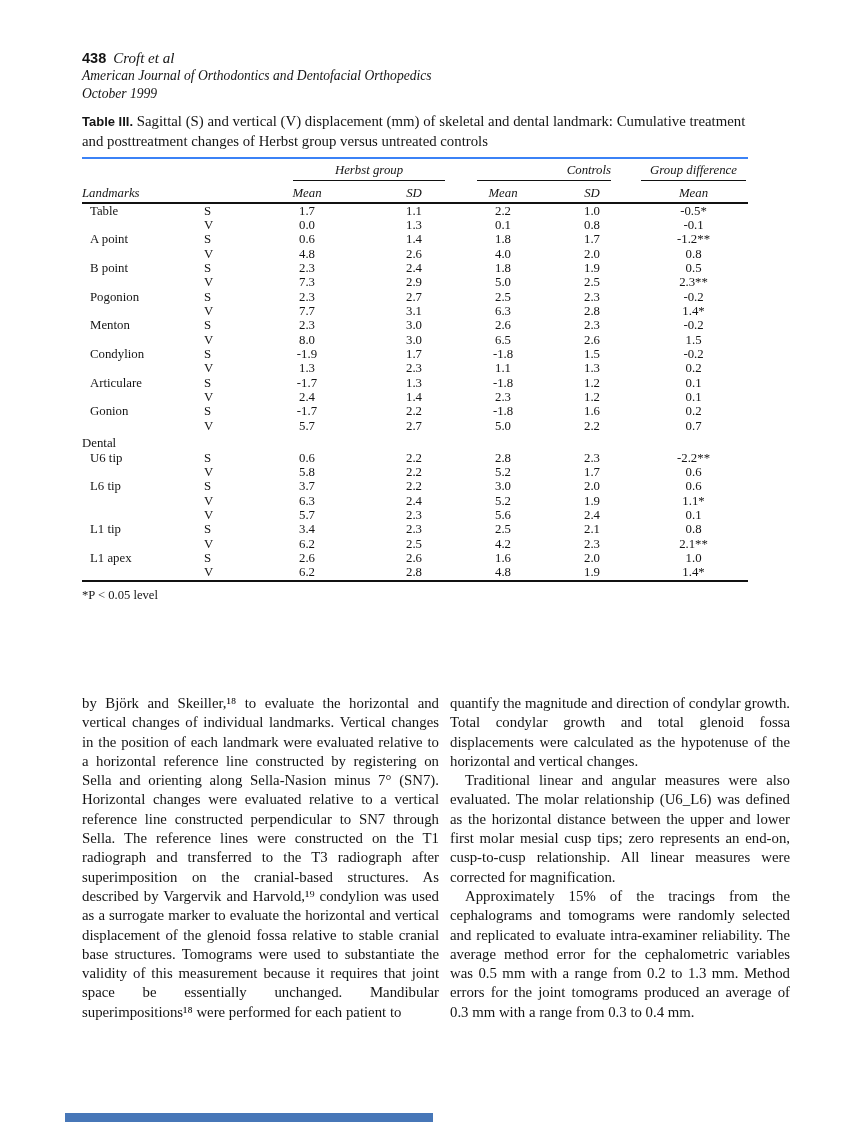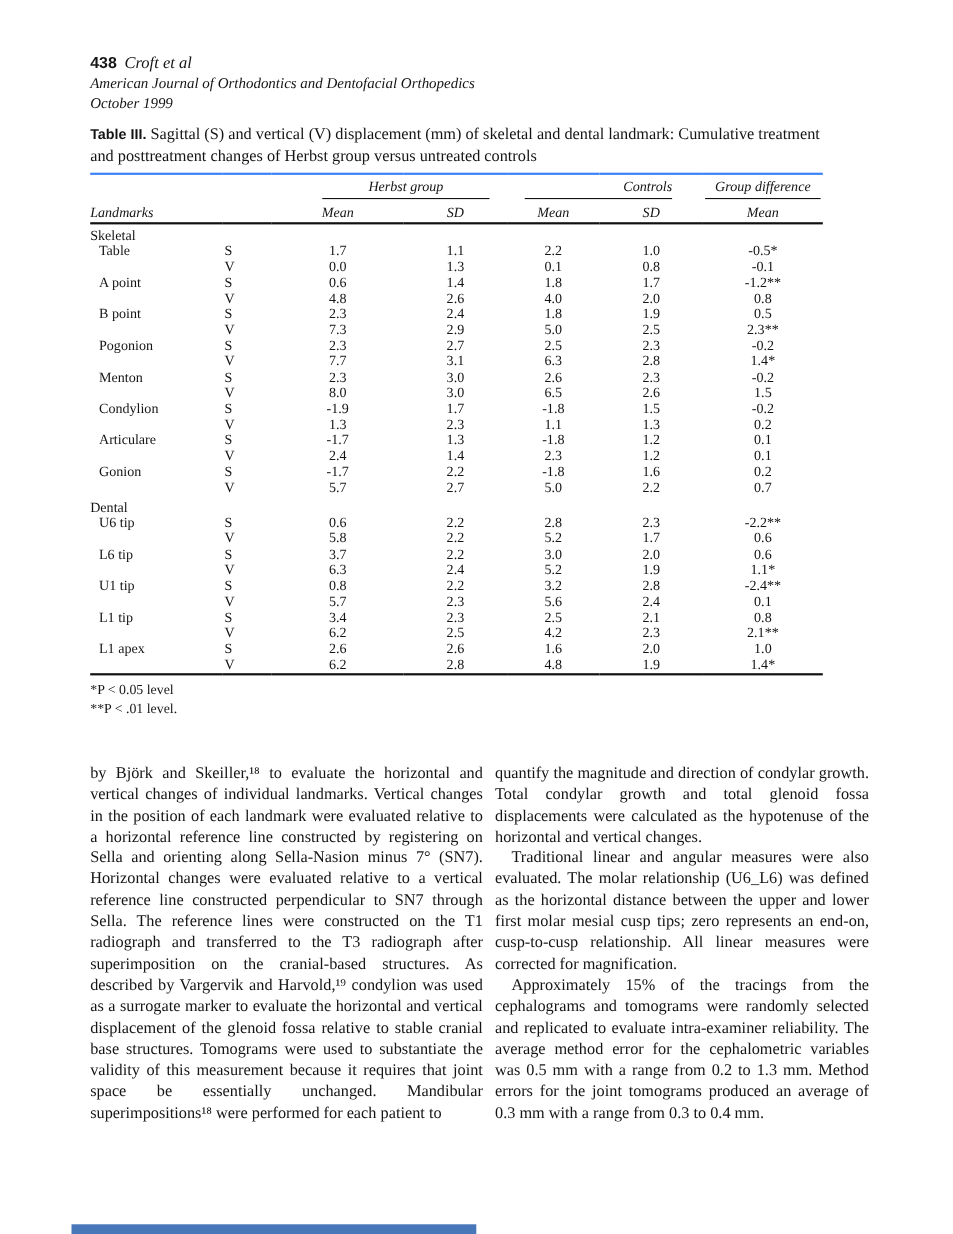--- a/index.html
+++ b/index.html
@@ -94,23 +94,20 @@
         <th></th>
         <th class="h-num">Mean</th>
         <th class="h-num">SD</th>
         <th class="h-num">Mean</th>
         <th class="h-num">SD</th>
         <th class="h-num">Mean</th>
       </tr>
     </thead>
     <tbody>
         <tr>
-          <td colspan="7" class="section">Skeletal</td>
-        </tr>
-        <tr>
           <td class="landmark">Table</td>
           <td class="sv">S</td>
           <td class="num">1.7</td>
           <td class="num">1.1</td>
           <td class="num">2.2</td>
           <td class="num">1.0</td>
           <td class="num">-0.5*</td>
         </tr>
         <tr>
           <td class="landmark"></td>
@@ -280,29 +277,20 @@
         <tr>
           <td class="landmark"></td>
           <td class="sv">V</td>
           <td class="num">6.3</td>
           <td class="num">2.4</td>
           <td class="num">5.2</td>
           <td class="num">1.9</td>
           <td class="num">1.1*</td>
         </tr>
         <tr>
-          <td class="landmark">U1 tip</td>
-          <td class="sv">S</td>
-          <td class="num">0.8</td>
-          <td class="num">2.2</td>
-          <td class="num">3.2</td>
-          <td class="num">2.8</td>
-          <td class="num">-2.4**</td>
-        </tr>
-        <tr>
           <td class="landmark"></td>
           <td class="sv">V</td>
           <td class="num">5.7</td>
           <td class="num">2.3</td>
           <td class="num">5.6</td>
           <td class="num">2.4</td>
           <td class="num">0.1</td>
         </tr>
         <tr>
           <td class="landmark">L1 tip</td>
@@ -337,21 +325,20 @@
           <td class="num">6.2</td>
           <td class="num">2.8</td>
           <td class="num">4.8</td>
           <td class="num">1.9</td>
           <td class="num">1.4*</td>
         </tr>
       </tbody>
   </table>
   <div class="fns">
     <p class="fn">*P &lt; 0.05 level</p>
-    <p class="fn">**P &lt; .01 level.</p>
   </div>
 </div>
 
 <div class="cols">
   <div class="col col-left">
       <p class="bp">by Björk and Skeiller,¹⁸ to evaluate the horizontal and vertical changes of individual landmarks. Vertical changes in the position of each landmark were evaluated relative to a horizontal reference line constructed by registering on Sella and orienting along Sella-Nasion minus 7° (SN7). Horizontal changes were evaluated relative to a vertical reference line constructed perpendicular to SN7 through Sella. The reference lines were constructed on the T1 radiograph and transferred to the T3 radiograph after superimposition on the cranial-based structures. As described by Vargervik and Harvold,¹⁹ condylion was used as a surrogate marker to evaluate the horizontal and vertical displacement of the glenoid fossa relative to stable cranial base structures. Tomograms were used to substantiate the validity of this measurement because it requires that joint space be essentially unchanged. Mandibular superimpositions¹⁸ were performed for each patient to</p>
     </div>
   <div class="col col-right">
       <p class="bp">quantify the magnitude and direction of condylar growth. Total condylar growth and total glenoid fossa displacements were calculated as the hypotenuse of the horizontal and vertical changes.</p>
       <p class="bp">Traditional linear and angular measures were also evaluated. The molar relationship (U6_L6) was defined as the horizontal distance between the upper and lower first molar mesial cusp tips; zero represents an end-on, cusp-to-cusp relationship. All linear measures were corrected for magnification.</p>

